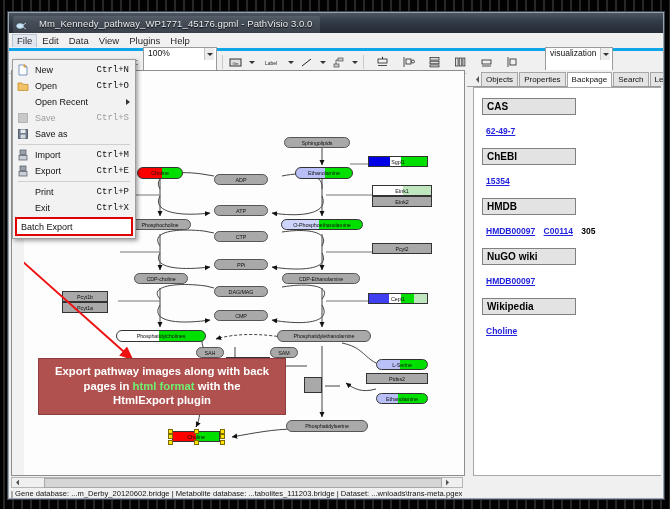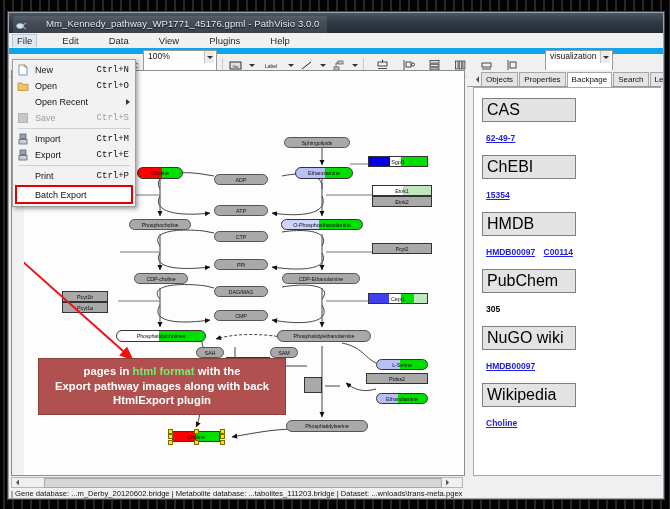--- a/index.html
+++ b/index.html
@@ -18,29 +18,29 @@
   
   #win{position:absolute;left:8px;top:12px;width:654px;height:485px;
        background:#f0f0f0;border:1px solid #9aa3ad;
        box-shadow:0 0 0 1px #3b4552;overflow:hidden;}
 
   
   #titlebar{height:20px;width:100%;
       background:linear-gradient(#4b5663,#313a45 45%,#242c36);
       position:relative;}
   #titlebar .tbinner{position:absolute;left:4px;top:3px;height:15px;
-      display:flex;align-items:center;gap:19px;
+      display:flex;align-items:center;gap:12px;
       background:rgba(255,255,255,.10);border-radius:2px;padding:0 7px 12px 3px;}
   #appicon{width:11px;height:11px;position:relative;flex:none;}
   #title-text{font-size:9.5px;color:#e9eef3;white-space:nowrap;
       text-shadow:0 1px 1px #000;letter-spacing:.1px;}
 
   
-  #menubar{height:15px;background:#f0f0f0;border-bottom:6px solid #0ea5e9;
-     display:flex;align-items:center;padding-left:3px;gap:20px;}
+  #menubar{height:15px;background:#f0f0f0;border-bottom:3px solid #0ea5e9;
+     display:flex;align-items:center;padding-left:3px;}
   .menu-item{font-size:9.5px;color:#111;padding:2px 5px;line-height:12px;
      cursor:default;}
   .menu-item.open{background:#dfe6ef;border:1px solid #b6c2d0;
      border-bottom:none;padding:0px 4px;}
 
   
   #toolbar{height:22px;background:#f0f0f0;border-bottom:1px solid #cfcfcf;
      display:flex;align-items:center;gap:5px;padding-left:4px;position:relative;}
   .tb-lbl{font-size:8.5px;color:#222;}
   .combo{height:30px;border:1px solid #9a9a9a;background:#fff;
@@ -71,22 +71,22 @@
   #tabs{display:flex;align-items:flex-end;height:16px;padding-left:8px;gap:1px;
       border-bottom:1px solid #9a9a9a;}
   .tab{font-size:8px;color:#111;background:#e4e4e4;border:1px solid #a6a6a6;
       border-bottom:none;padding:1px 4px 1px;line-height:11px;cursor:default;}
   .tab.active{background:#fff;position:relative;top:1px;padding-bottom:2px;}
   #tabscrollL{width:6px;height:13px;display:flex;align-items:center;
       justify-content:center;}
   #sidebody{position:absolute;left:6px;top:17px;right:0;bottom:0;background:#fff;
       border:1px solid #a8a8a8;border-right:none;overflow:hidden;padding:0 8px;}
   #xref-title{font-size:11.5px;font-weight:bold;color:#1a3fd0;margin:14px 0 14px 2px;}
-  .xr-head{border:1px solid #808080;background:#e3e3e3;font-size:16px;
-      font-weight:normal;color:#000;padding:2px 4px;margin:10px 0 5px 0;width:84px;
+  .xr-head{border:1px solid #808080;background:#e3e3e3;font-size:10px;
+      font-weight:bold;color:#000;padding:2px 4px;margin:10px 0 5px 0;width:84px;
       box-sizing:content-box;}
   .xr-link{font-size:8.5px;color:#2222dd;text-decoration:underline;
       font-weight:bold;margin:0 0 2px 4px;display:inline-block;cursor:pointer;}
   .xr-plain{font-size:8.5px;color:#000;font-weight:bold;margin:0 0 2px 4px;
       display:inline-block;}
 
   
   #hscroll{position:absolute;left:2px;bottom:10px;width:452px;height:11px;
      background:#f0f0f0;border:1px solid #b6b6b6;box-sizing:border-box;
      display:flex;align-items:center;}
@@ -103,21 +103,21 @@
   .fm-row{height:16px;display:flex;align-items:center;font-size:9px;color:#111;
      position:relative;padding-left:22px;cursor:default;}
   .fm-row.disabled{color:#9d9d9d;}
   .fm-row .sc{position:absolute;right:6px;font-size:9px;font-family:Liberation Mono, monospace;}
   .fm-ico{position:absolute;left:4px;top:2px;width:12px;height:12px;}
   .fm-sep{height:1px;background:#cfcfcf;margin:2px 5px;}
   .fm-sub{position:absolute;right:5px;width:0;height:0;
      border-top:3px solid transparent;border-bottom:3px solid transparent;
      border-left:4px solid #333;}
   #batchexport{border:2px solid #e00000;margin:1px 2px 0;height:15px;
-     background:#fff;padding-left:18px;}
+     background:#fff;padding-left:4px;}
 
   
   #callout{position:absolute;left:14px;top:287px;width:248px;height:57px;
      background:#b0504f;border:1px solid #8d3f3e;z-index:30;
      display:flex;flex-direction:column;align-items:center;justify-content:center;
      gap:1px;padding:2px 4px;box-sizing:border-box;}
   .co-line{font-size:11.3px;font-weight:bold;color:#fff;line-height:13.5px;
      text-align:center;}
   .co-hl{color:#6ff06f;}
 
@@ -393,22 +393,22 @@
           <svg id="redarrow">
             <defs>
               <marker id="rah" markerWidth="9" markerHeight="9" refX="6" refY="3" orient="auto">
                 <path d="M0,0 L7,3 L0,6 z" fill="#ee1111"></path>
               </marker>
             </defs>
             <line x1="-2" y1="190" x2="108" y2="288" stroke="#ee1111" stroke-width="2" marker-end="url(#rah)"></line>
           </svg>
 
           <div id="callout">
+            <div class="co-line">Export pathway images along with back</div>
             <div class="co-line"><span>pages in </span><span class="co-hl">html format</span><span> with the</span></div>
-            <div class="co-line">Export pathway images along with back</div>
             <div class="co-line">HtmlExport plugin</div>
           </div>
         </div>
       </div>
 
       <div id="sidewrap">
         <div id="tabs">
           <span id="tabscrollL">
             <svg width="5" height="9">
                 <polygon points="4,1 1,4.5 4,8" fill="#555"></polygon>
@@ -427,21 +427,20 @@
           <a class="xr-link">62-49-7</a>
 
           <div class="xr-head">ChEBI</div>
           <a class="xr-link">15354</a>
 
           <div class="xr-head">HMDB</div>
           <a class="xr-link">HMDB00097</a>
 
           <a class="xr-link">C00114</a>
 
-          <div class="xr-head">PubChem</div>
           <span class="xr-plain">305</span>
 
           <div class="xr-head">NuGO wiki</div>
           <a class="xr-link">HMDB00097</a>
 
           <div class="xr-head">Wikipedia</div>
           <a class="xr-link">Choline</a>
 
           
         </div>
@@ -497,20 +496,31 @@
       <div class="fm-row disabled">
         <span class="fm-ico">
           <svg width="12" height="12">
               <rect x="1.5" y="1.5" width="9" height="9" fill="#c8c8c8" stroke="#aaa" stroke-width=".8"></rect>
             </svg>
         </span>
         <span>Save</span>
         <span class="sc">Ctrl+S</span>
       </div>
 
+      <div class="fm-row">
+        <span class="fm-ico">
+          <svg width="12" height="12">
+              <rect x="1.5" y="1.5" width="9" height="9" fill="#6f7d8c" stroke="#44505c" stroke-width=".8"></rect>
+              <rect x="3.5" y="1.5" width="5" height="3.5" fill="#e8ecef"></rect>
+              <rect x="3.5" y="6.5" width="5" height="4" fill="#cfd6dc"></rect>
+            </svg>
+        </span>
+        <span>Save as</span>
+        <span class="sc"></span>
+      </div>
 
       <div class="fm-sep"></div>
 
       <div class="fm-row">
         <span class="fm-ico">
           <svg width="12" height="12">
               <rect x="3" y="1" width="6" height="4.5" fill="#9aa3ad" stroke="#4d555e" stroke-width=".7"></rect>
               <rect x="2" y="6.5" width="8" height="4.5" fill="#c9cfd5" stroke="#4d555e" stroke-width=".7"></rect>
             </svg>
         </span>
@@ -529,20 +539,24 @@
         <span class="sc">Ctrl+E</span>
       </div>
 
       <div class="fm-sep"></div>
 
       <div class="fm-row">
         <span>Print</span>
         <span class="sc">Ctrl+P</span>
       </div>
 
+      <div class="fm-row">
+        <span>Exit</span>
+        <span class="sc">Ctrl+X</span>
+      </div>
 
       <div class="fm-row" id="batchexport">
         <span>Batch Export</span>
       </div>
     </div>
 
   </div>
 </div>
 
 </body></html>

